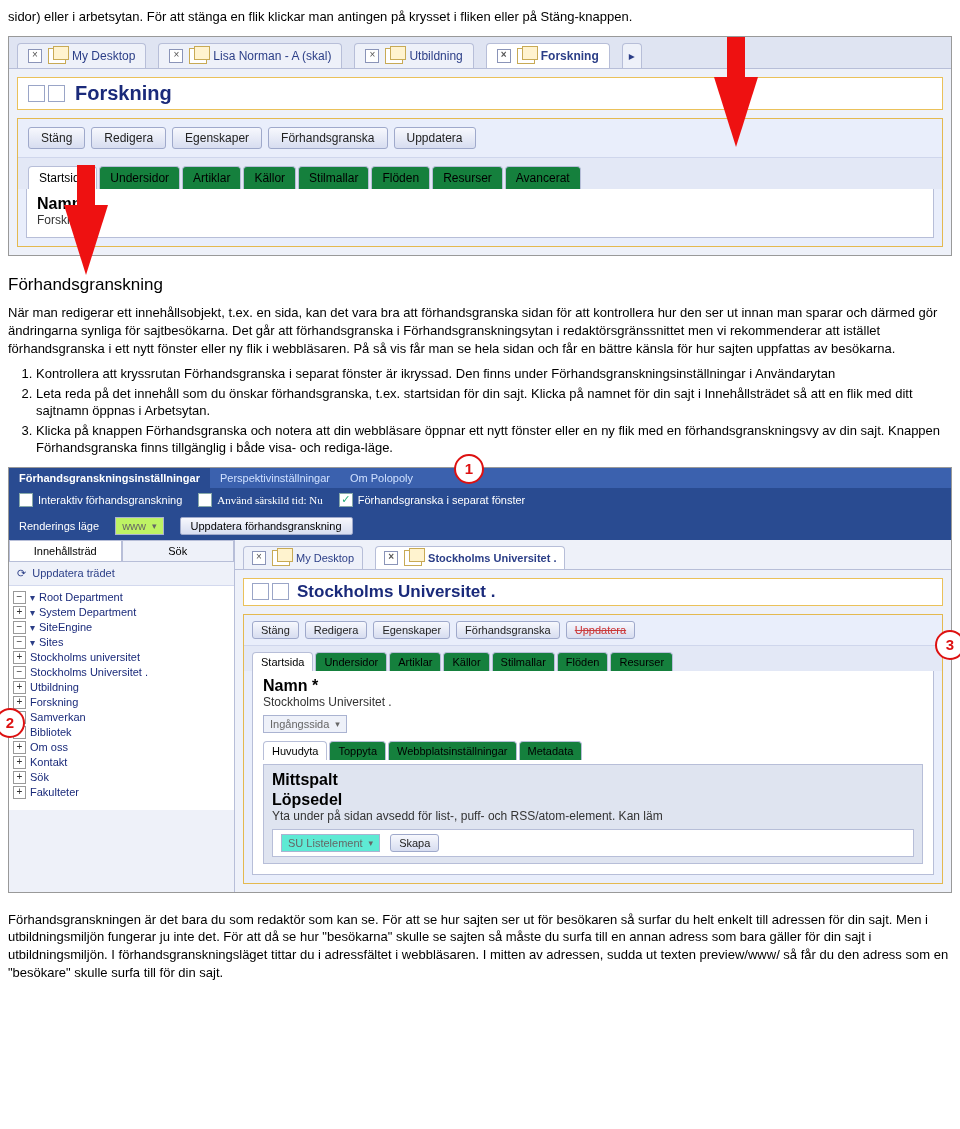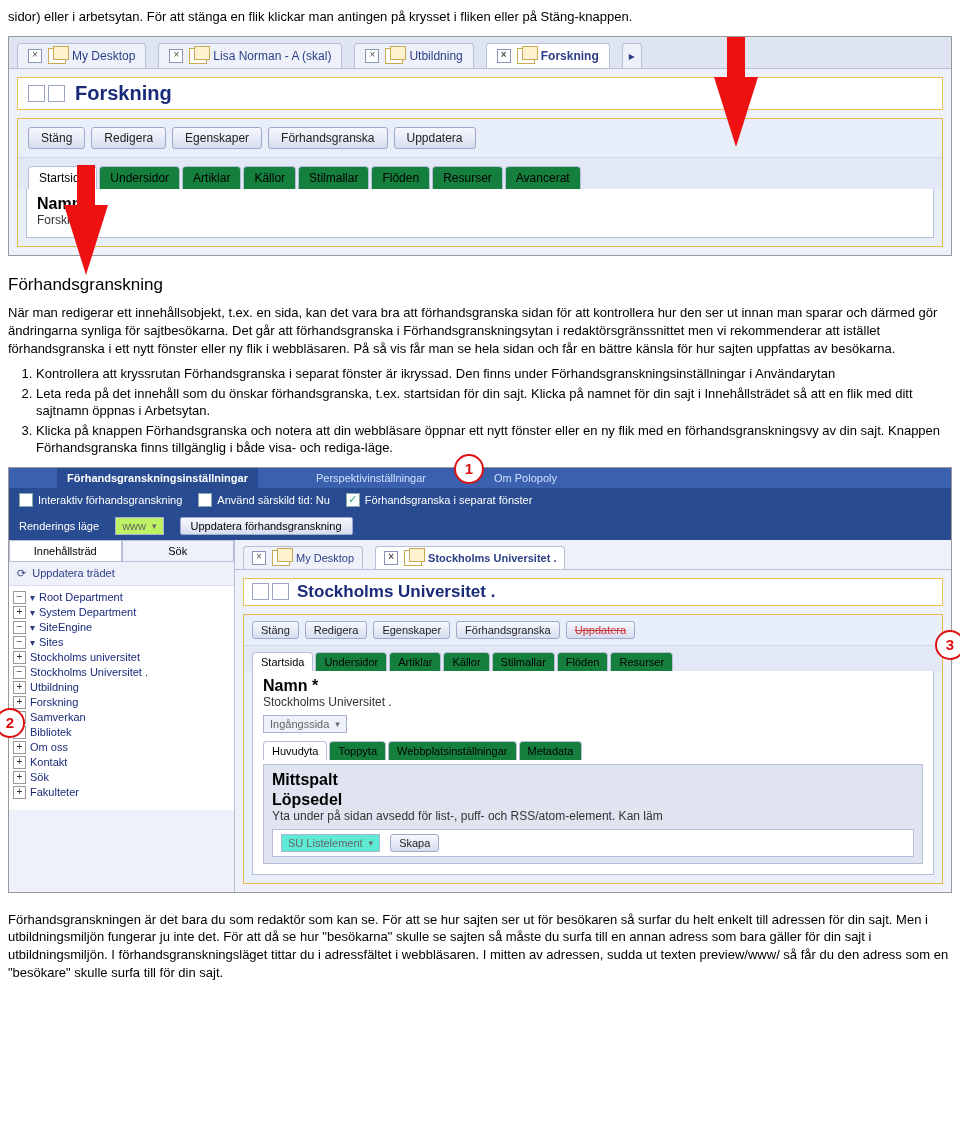--- a/index.html
+++ b/index.html
@@ -122,21 +122,21 @@
   .shot2 { position:relative; }
   .s2-settings {
     background:#294b91; color:#fff;
     padding:0; font-size:11px;
   }
   .s2-settings .tabs {
     display:flex; gap:0;
     background:#3b61ae;
   }
   .s2-settings .tabs span {
-    padding:4px 10px; color:#cfe0ff; cursor:pointer;margin-left:48px;
+    padding:4px 10px; color:#cfe0ff; cursor:pointer;
   }
   .s2-settings .tabs span.sel { background:#294b91; color:#fff; font-weight:bold; }
   .s2-settings .row {
     display:flex; align-items:center; gap:16px;
     padding:5px 10px;
   }
   .cb { width:12px; height:12px; border:1px solid #8aa; background:#fff; display:inline-block; }
   .cb.checked::after { content:"✓"; color:#2a7; font-size:11px; line-height:10px; display:block; text-align:center; }
   .s2-settings .upd-btn {
     background:linear-gradient(#f7f8fd,#d7ddf0);
@@ -310,21 +310,21 @@
     <div class="tabs">
       <span class="sel">Förhandsgranskningsinställningar</span>
       <span>Perspektivinställningar</span>
       <span>Om Polopoly</span>
     </div>
     <div class="row">
       <span style="display:flex;align-items:center;gap:5px;">
         <span class="cb"></span>
         <span>Interaktiv förhandsgranskning</span>
       </span>
-      <span style="display:flex;align-items:center;gap:5px;">
+      <span style="display:flex;align-items:center;gap:5px;font-family:Liberation Serif, serif;">
         <span class="cb"></span>
         <span>Använd särskild tid: Nu</span>
       </span>
       <span style="display:flex;align-items:center;gap:5px;">
         <span class="cb checked"></span>
         <span>Förhandsgranska i separat fönster</span>
       </span>
     </div>
     <div class="row">
       <span>Renderings läge</span>

